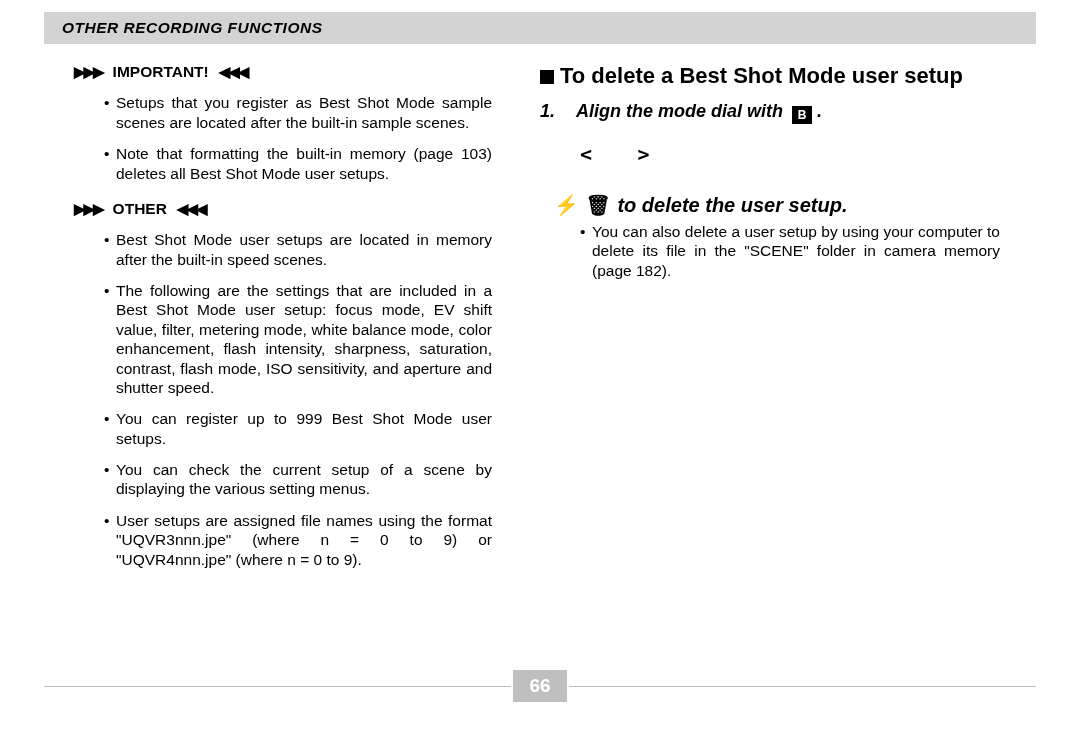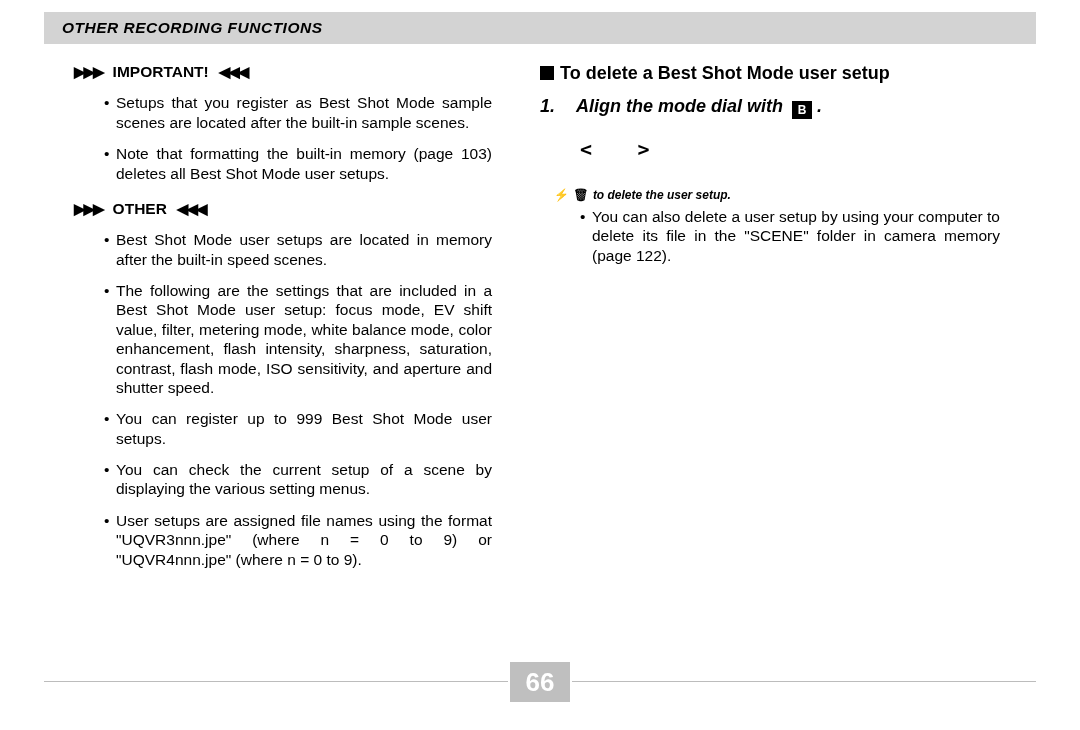--- a/index.html
+++ b/index.html
@@ -65,21 +65,21 @@
     margin: 12px;
   }
   ul.bullets li::before {
     content: "•";
     position: absolute;
     left: 0;
     top: 0;
   }
   .h-square {
     font-weight: bold;
-    font-size: 18px;
+    font-size: 22px;
     margin-bottom: 10px;
   }
   .h-square .sq {
     display: inline-block;
     width: 14px;
     height: 14px;
     background: #000;
     vertical-align: -1px;
     margin-right: 6px;
   }
@@ -118,21 +118,21 @@
     font-weight: bold;
   }
   .angle-row span {
     display: inline-block;
     margin-right: 40px;
     font-family: "Lucida Console", monospace;
   }
   .step3 {
     font-style: italic;
     font-weight: bold;
-    font-size: 12px;
+    font-size: 20px;
     display: flex;
     gap: 14px;
     align-items: center;
     margin-bottom: 4px;
   }
   .step3 .icons {
     font-style: normal;
     font-weight: bold;
     letter-spacing: 1px;
   }
@@ -162,21 +162,21 @@
   }
   .footer .line {
     flex: 1;
     height: 1px;
     background: #bcbcbc;
   }
   .footer .pagebox {
     background: #bfbfbf;
     color: #fff;
     font-weight: bold;
-    font-size: 26px;
+    font-size: 19px;
     padding: 4px 16px;
     margin: 0 2px;
   }
 </style>
 </head>
 <body>
 
 <div class="page">
 
   <div class="header-band">
@@ -236,21 +236,21 @@
       <div class="step3">
         <span class="num"></span>
         <span class="txt">
           <span class="icons">⚡</span>
           <span class="icons">🗑</span>
           <span>to delete the user setup.</span>
         </span>
       </div>
 
       <ul class="sub-bullets">
-        <li>You can also delete a user setup by using your computer to delete its file in the "SCENE" folder in camera memory (page 122).</li>
+        <li>You can also delete a user setup by using your computer to delete its file in the "SCENE" folder in camera memory (page 182).</li>
       </ul>
 
     </div>
   </div>
 
   <div class="footer">
     <div class="line"></div>
     <div class="pagebox">66</div>
     <div class="line"></div>
   </div>

